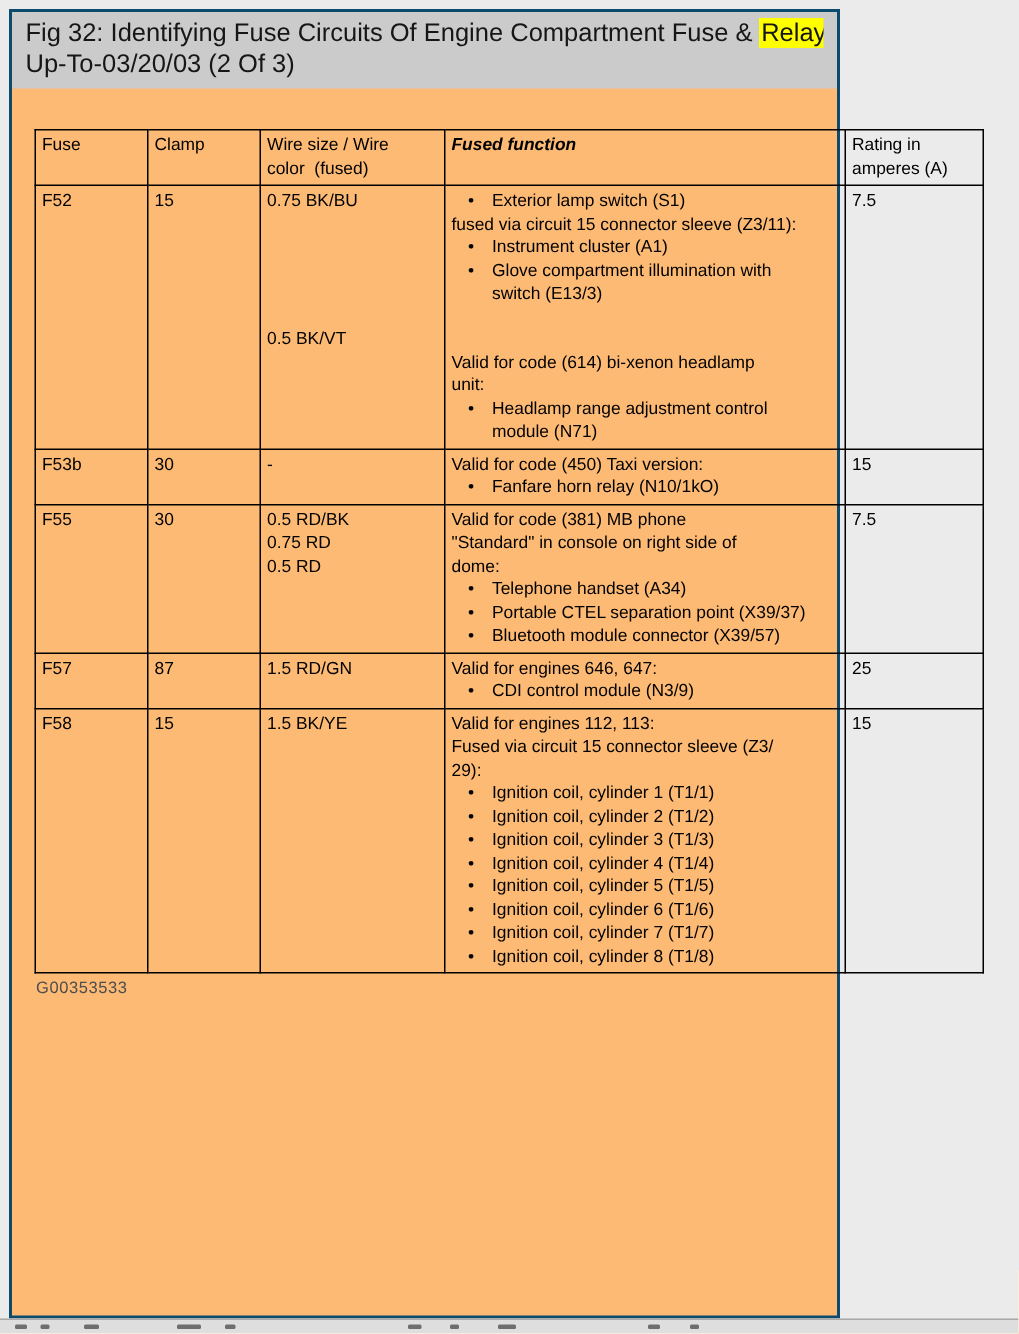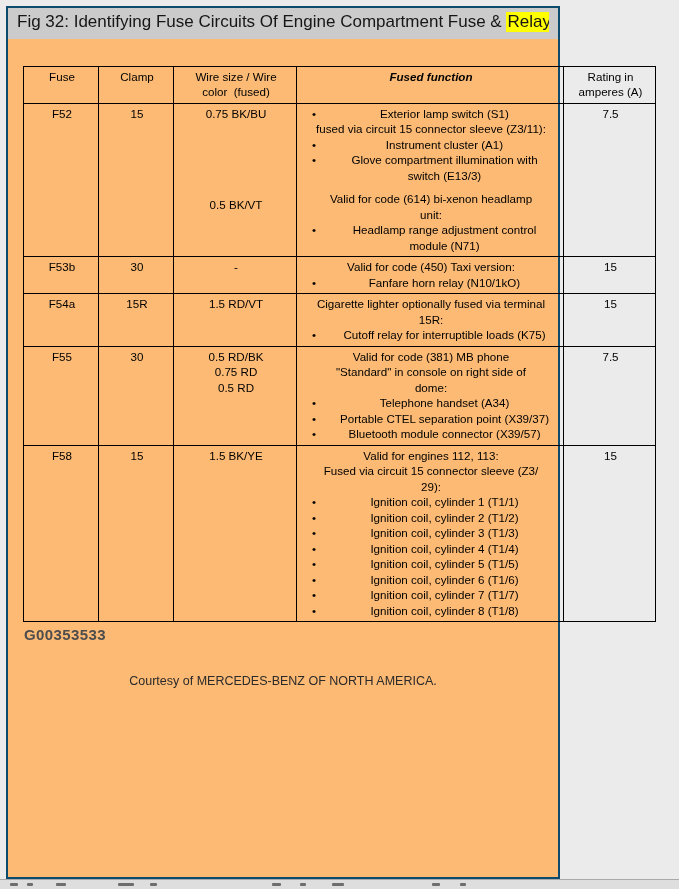--- a/index.html
+++ b/index.html
@@ -38,38 +38,37 @@
     color: #000000;
   }
   col.c-fuse   { width: 75px; }
   col.c-clamp  { width: 75px; }
   col.c-wire   { width: 123px; }
   col.c-func   { width: 267px; }
   col.c-rating { width: 92px; }
   .fuse-table th, .fuse-table td {
     border: 1px solid #000000;
     vertical-align: top;
-    text-align: center;
+    text-align: left;
     padding: 2px 2px 3px 4px;
     font-weight: normal;
     white-space: pre-wrap;
   }
   .fuse-table th.th-func { font-weight: bold; font-style: italic; }
 
   .wire-block + .wire-block { margin-top: 76px; }
-  .func-block + .func-block { margin-top: 8px; }
+  .func-block + .func-block { margin-top: 30px; }
   .fn-bullet { position: relative; padding-left: 27px; }
   .fn-bullet::before { content: "\2022"; position: absolute; left: 11px; top: 0; }
 
   .figure-id {
     margin: 4px 0 0 16px;
-    font-size: 15px;
+    font-size: 11px;
     letter-spacing: 0.4px;
     color: #4d4d4d;
-    font-weight: bold;
   }
   .courtesy {
     margin-top: 31px;
     text-align: center;
     font-size: 12.5px;
     color: #2a2a2a;
   }
 
   .cutoff-strip {
     position: absolute;
@@ -84,20 +83,21 @@
   }
 </style>
 </head>
 <body>
 
 <div class="screen">
   <div class="page">
 
     <div class="title-bar" style="background: rgb(203, 203, 203);">
       <div class="title-line"><span>Fig 32: Identifying Fuse Circuits Of Engine Compartment Fuse &amp; </span><span class="hl" style="background: rgb(255, 255, 0);">Relay Box</span></div>
+      <div class="title-line">Up-To-03/20/03 (2 Of 3)</div>
     </div>
 
     <table class="fuse-table">
       <colgroup>
         <col class="c-fuse">
           <col class="c-clamp">
           <col class="c-wire">
           <col class="c-func">
           <col class="c-rating">
       </colgroup>
@@ -124,51 +124,49 @@
             <td>7.5</td>
           </tr>
           <tr>
             <td>F53b</td>
             <td>30</td>
             <td><div class="wire-block">-</div></td>
             <td><div class="func-block"><div class="fn-line">Valid for code (450) Taxi version:</div><div class="fn-bullet">Fanfare horn relay (N10/1kO)</div></div></td>
             <td>15</td>
           </tr>
           <tr>
-            <td>F54a</td>
-            <td>15R</td>
-            <td><div class="wire-block">1.5 RD/VT</div></td>
-            <td><div class="func-block"><div class="fn-line">Cigarette lighter optionally fused via terminal
-15R:</div><div class="fn-bullet">Cutoff relay for interruptible loads (K75)</div></div></td>
-            <td>15</td>
-          </tr>
-          <tr>
             <td>F55</td>
             <td>30</td>
             <td><div class="wire-block">0.5 RD/BK
 0.75 RD
 0.5 RD</div></td>
             <td><div class="func-block"><div class="fn-line">Valid for code (381) MB phone
 "Standard" in console on right side of
 dome:</div><div class="fn-bullet">Telephone handset (A34)</div><div class="fn-bullet">Portable CTEL separation point (X39/37)</div><div class="fn-bullet">Bluetooth module connector (X39/57)</div></div></td>
             <td>7.5</td>
+          </tr>
+          <tr>
+            <td>F57</td>
+            <td>87</td>
+            <td><div class="wire-block">1.5 RD/GN</div></td>
+            <td><div class="func-block"><div class="fn-line">Valid for engines 646, 647:</div><div class="fn-bullet">CDI control module (N3/9)</div></div></td>
+            <td>25</td>
           </tr>
           <tr>
             <td>F58</td>
             <td>15</td>
             <td><div class="wire-block">1.5 BK/YE</div></td>
             <td><div class="func-block"><div class="fn-line">Valid for engines 112, 113:</div><div class="fn-line">Fused via circuit 15 connector sleeve (Z3/
 29):</div><div class="fn-bullet">Ignition coil, cylinder 1 (T1/1)</div><div class="fn-bullet">Ignition coil, cylinder 2 (T1/2)</div><div class="fn-bullet">Ignition coil, cylinder 3 (T1/3)</div><div class="fn-bullet">Ignition coil, cylinder 4 (T1/4)</div><div class="fn-bullet">Ignition coil, cylinder 5 (T1/5)</div><div class="fn-bullet">Ignition coil, cylinder 6 (T1/6)</div><div class="fn-bullet">Ignition coil, cylinder 7 (T1/7)</div><div class="fn-bullet">Ignition coil, cylinder 8 (T1/8)</div></div></td>
             <td>15</td>
           </tr>
         </tbody>
     </table>
 
     <div class="figure-id">G00353533</div>
-    <div class="courtesy">Courtesy of MERCEDES-BENZ OF NORTH AMERICA.</div>
   </div>
 
   <div class="cutoff-strip">
     <span class="mark" style="left:10px;  width:8px;"></span>
     <span class="mark" style="left:27px;  width:6px;"></span>
     <span class="mark" style="left:56px;  width:10px;"></span>
     <span class="mark" style="left:118px; width:16px;"></span>
     <span class="mark" style="left:150px; width:7px;"></span>
     <span class="mark" style="left:272px; width:9px;"></span>
     <span class="mark" style="left:300px; width:6px;"></span>

